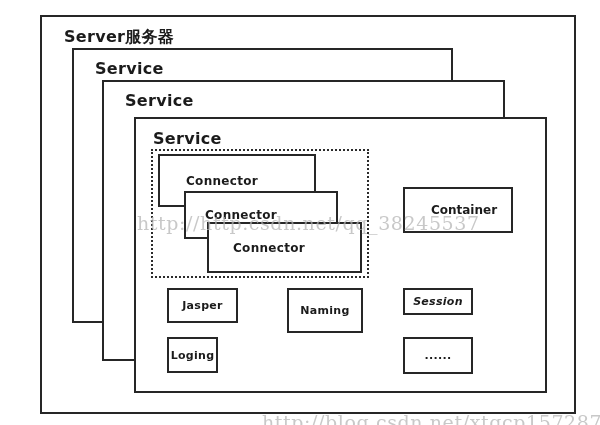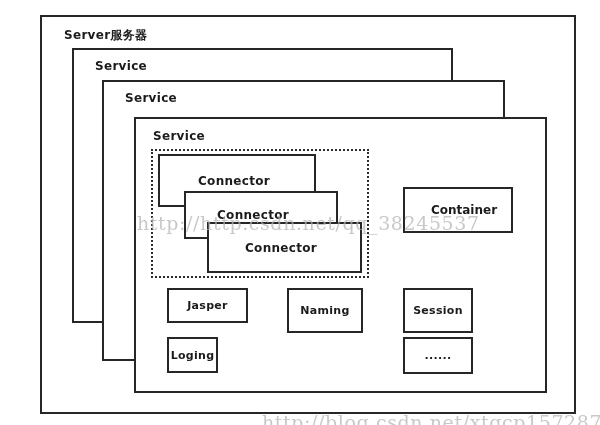--- a/index.html
+++ b/index.html
@@ -14,21 +14,21 @@
   .box {
     position: absolute;
     background: #ffffff;
     border: 2px solid #262626;
     box-sizing: border-box;
   }
   .lbl {
     position: absolute;
     font-weight: bold;
     color: #1b1b1b;
-    font-size: 12px;
+    font-size: 16px;
     letter-spacing: 0.3px;
     white-space: nowrap;
   }
   
   .server   { left: 40px;  top: 15px;  width: 536px; height: 399px; z-index: 1; }
   .server .lbl { left: 22px; top: 10px; }
   
   .service1 { left: 72px;  top: 48px;  width: 381px; height: 275px; z-index: 2; }
   .service2 { left: 102px; top: 80px;  width: 403px; height: 281px; z-index: 3; }
   .service3 { left: 134px; top: 117px; width: 413px; height: 276px; z-index: 4; }
@@ -40,40 +40,40 @@
     left: 151px; top: 149px; width: 218px; height: 129px;
     border: 2px dotted #2b2b2b;
     box-sizing: border-box;
     z-index: 5;
     background: transparent;
   }
   
   .connector { display: flex; align-items: center; }
   .connector .clbl {
     font-weight: bold; color: #1b1b1b; font-size: 12px;
-    letter-spacing: 0.3px; white-space: nowrap; margin-left: 12px;
+    letter-spacing: 0.3px; white-space: nowrap;
   }
   .conn1 { left: 158px; top: 154px; width: 158px; height: 53px; z-index: 6; padding-left: 26px; }
   .conn2 { left: 184px; top: 191px; width: 154px; height: 48px; z-index: 7; padding-left: 19px; }
   .conn3 { left: 207px; top: 222px; width: 155px; height: 51px; z-index: 8; padding-left: 24px; }
   
   .containerbox {
     left: 403px; top: 187px; width: 110px; height: 46px; z-index: 6;
     display: flex; align-items: center; justify-content: center; padding-left: 12px;
   }
   .containerbox .clbl { font-weight: bold; font-size: 12px; color: #1b1b1b; }
   
   .small {
     display: flex; align-items: center; justify-content: center;
     z-index: 6;
   }
   .small .clbl { font-weight: bold; font-size: 11px; color: #1b1b1b; letter-spacing: 0.3px; }
-  .jasper  { left: 167px; top: 288px; width: 81px; height: 35px; }
+  .jasper  { left: 167px; top: 288px; width: 71px; height: 35px; }
   .naming  { left: 287px; top: 288px; width: 76px; height: 45px; }
-  .session { left: 403px; top: 288px; width: 70px; height: 45px; }
+  .session { left: 403px; top: 288px; width: 70px; height: 27px; font-style: italic; }
   .loging  { left: 167px; top: 337px; width: 51px; height: 36px; }
   .jmx     { left: 287px; top: 337px; width: 76px; height: 36px; }
   .dotsbox { left: 403px; top: 337px; width: 70px; height: 37px; }
   
   .watermark {
     position: absolute;
     font-family: "DejaVu Serif", "Liberation Serif", serif;
     font-size: 19px;
     color: #b4b4b4;
     opacity: 0.72;

